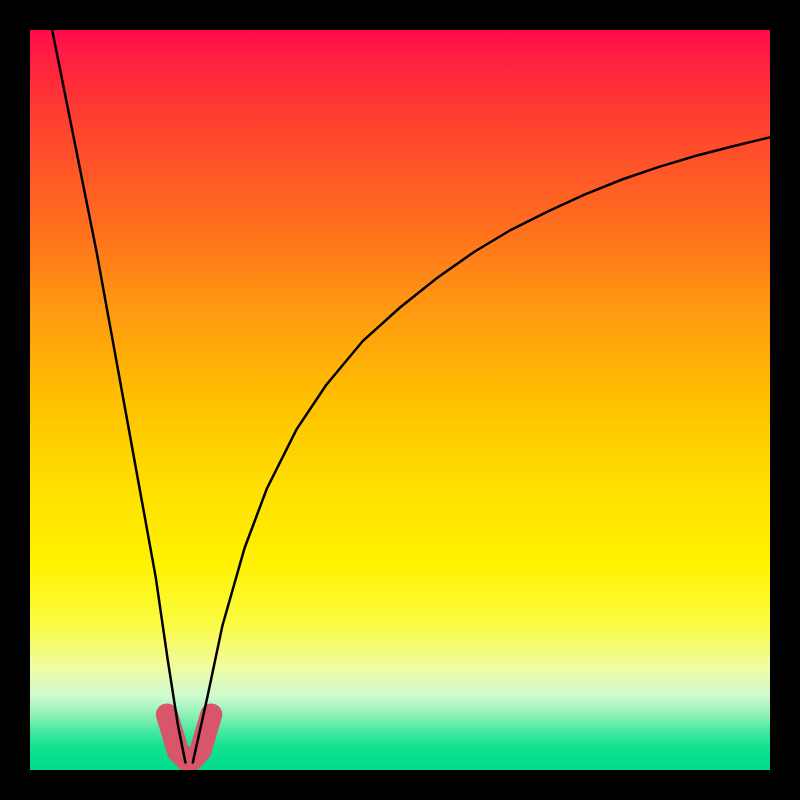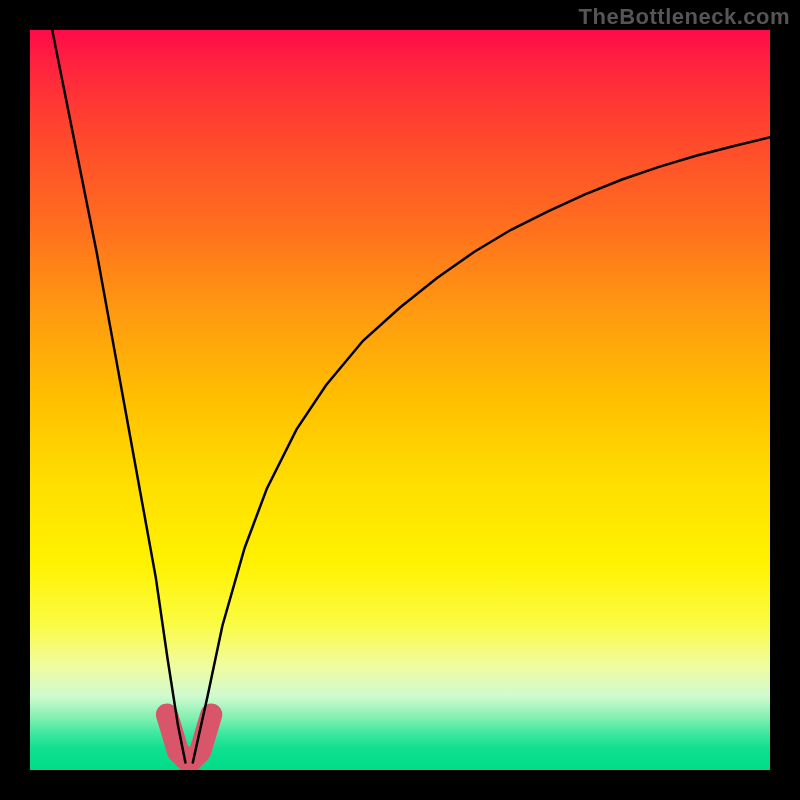--- a/index.html
+++ b/index.html
@@ -75,21 +75,20 @@
     stroke: #d9556a;
     stroke-width: 22;
     stroke-linecap: round;
     stroke-linejoin: round;
   }
 </style>
 </head>
 <body>
 
 <div class="frame">
-  <div class="watermark">TheBottleneck.com</div>
 
   <div class="plot-area">
     <div class="gradient-bg"></div>
 
     <svg class="overlay" viewBox="0 0 740 740" preserveAspectRatio="none">
       <path id="path-highlight" class="highlight" d="M136.9 684.5 L148.0 721.5 L159.1 732.6 L170.2 721.5 L181.3 684.5"></path>
       <path id="path-left" class="curve" d="M22.2 0.0 L37.0 74.0 L51.8 148.0 L66.6 222.0 L81.4 303.4 L96.2 384.8 L111.0 466.2 L125.8 547.6 L137.6 629.0 L148.0 695.6 L155.4 732.6"></path>
       <path id="path-right" class="curve" d="M162.8 732.6 L177.6 666.0 L192.4 595.7 L214.6 518.0 L236.8 458.8 L266.4 399.6 L296.0 355.2 L333.0 310.8 L370.0 277.5 L407.0 247.9 L444.0 222.0 L481.0 199.8 L518.0 181.3 L555.0 164.3 L592.0 149.5 L629.0 136.9 L666.0 125.8 L703.0 116.2 L740.0 107.3"></path>
     </svg>
   </div>

